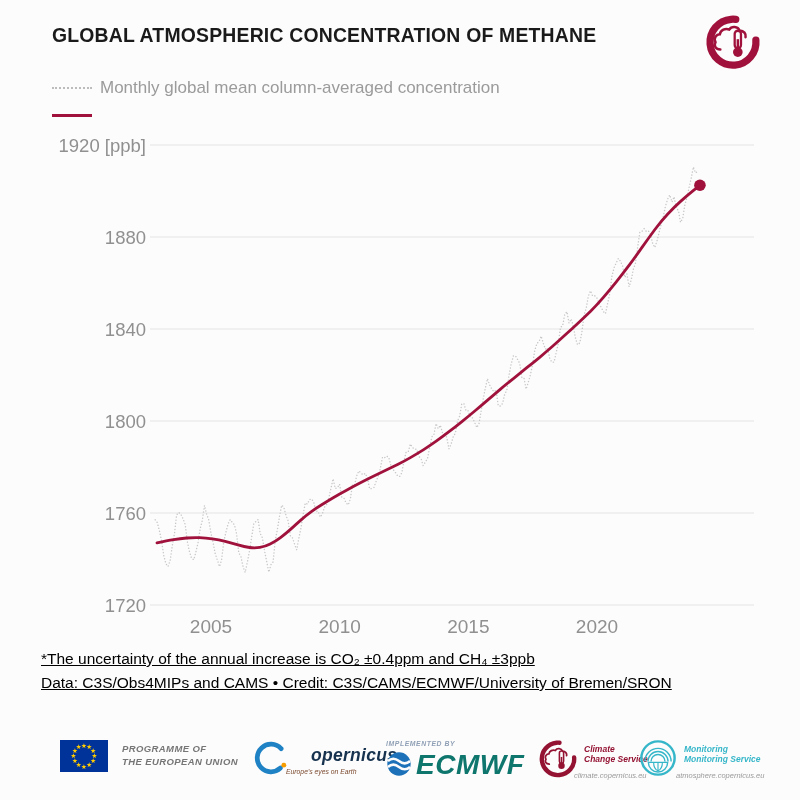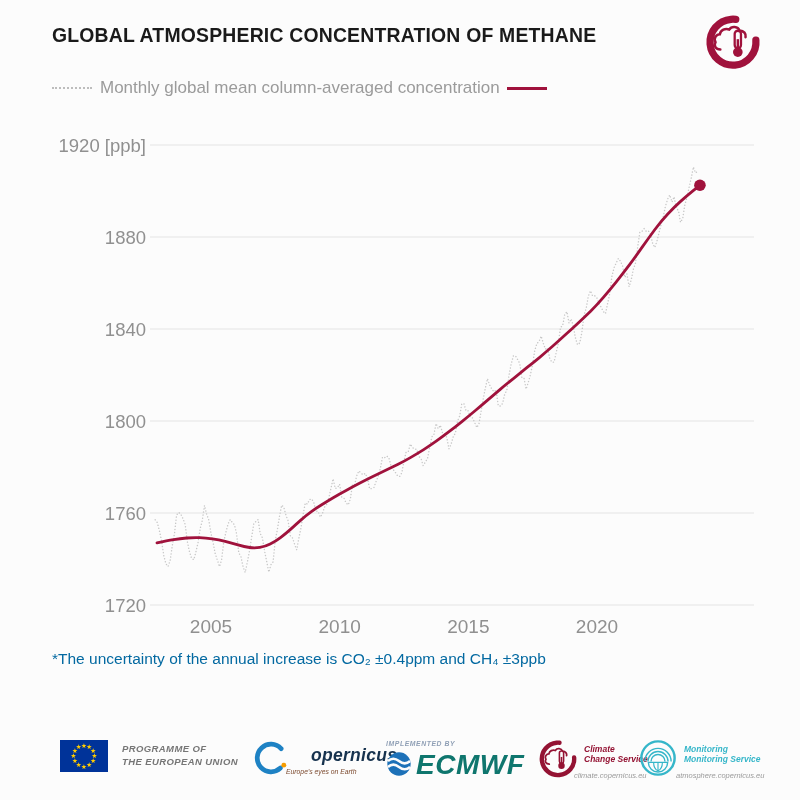--- a/index.html
+++ b/index.html
@@ -1,31 +1,31 @@
 <!DOCTYPE html>
 <html><head>
 <meta charset="utf-8">
 <style>
   html,body{margin:0;padding:0;background:#fff;}
   .canvas{position:relative;width:800px;height:800px;background:#FCFCFC;overflow:hidden;
           font-family:"Liberation Sans","DejaVu Sans",sans-serif;}
   .title{position:absolute;left:52px;top:24px;font-size:20px;font-weight:bold;color:#1A1A1A;
          letter-spacing:.2px;transform:scaleX(.97);transform-origin:left center;white-space:nowrap;}
-  .legend{position:absolute;left:52px;top:78px;display:flex;flex-direction:row;gap:7px;}
+  .legend{position:absolute;left:52px;top:78px;display:flex;flex-direction:column;gap:7px;}
   .legend-row{display:flex;align-items:center;gap:8px;height:20px;}
   .swatch{display:inline-block;width:40px;height:0;}
   .swatch.dotted{border-top:2px dotted #BDBDBD;}
   .swatch.solid{border-top:3px solid #A0123C;}
   .legend-label{font-size:17px;color:#9B9B9B;}
   .hero-logo{position:absolute;left:704px;top:12px;width:58px;height:58px;}
   .chart-svg{position:absolute;left:0;top:0;}
   .annotation{position:absolute;left:150px;top:157px;width:480px;text-align:center;
               font-size:21px;line-height:31px;color:#8F8F8F;}
   .annotation .acc{color:#A0123C;font-weight:bold;}
-  .footnote{position:absolute;left:52px;top:647px;font-size:15.5px;line-height:24px;color:#0369a1;}
+  .footnote{position:absolute;left:41px;top:647px;font-size:15.5px;line-height:24px;color:#000000;text-decoration:underline;}
   .logos{position:absolute;left:0;top:732px;width:800px;height:60px;font-style:italic;}
   .eu-flag{position:absolute;left:60px;top:8px;width:48px;height:32px;background:#003399;}
   .eu-star{position:absolute;color:#FFCC00;font-size:6.5px;line-height:6.5px;transform:translate(-50%,-50%);}
   .eu-label{position:absolute;left:122px;top:11px;font-size:9.5px;font-weight:bold;color:#767676;
             letter-spacing:.4px;line-height:12.5px;}
   .cop-swoosh{position:absolute;left:252px;top:7px;width:38px;height:38px;}
   .cop-word{position:absolute;left:284px;top:13px;font-size:17.5px;font-weight:bold;color:#16324E;letter-spacing:.3px;margin-left:27px;}
   .cop-tag{position:absolute;left:286px;top:36px;font-size:6.8px;color:#7C4A2F;}
   .impl-by{position:absolute;left:386px;top:8px;font-size:6.8px;font-weight:bold;color:#8F9FB5;letter-spacing:.6px;}
   .ecmwf-glyph{position:absolute;left:385px;top:18px;width:28px;height:28px;}
@@ -80,20 +80,21 @@
       <text x="468.33299999999997" y="633" text-anchor="middle" fill="#909090" font-size="19" font-family="&quot;Liberation Sans&quot;,&quot;DejaVu Sans&quot;,sans-serif">2015</text>
       <text x="596.9995" y="633" text-anchor="middle" fill="#909090" font-size="19" font-family="&quot;Liberation Sans&quot;,&quot;DejaVu Sans&quot;,sans-serif">2020</text>
       <path d="M155.2 519.8L157.3 522.6L159.4 530.7L161.6 541.0L163.7 555.2L165.9 563.7L168.0 566.5L170.2 560.2L172.3 545.6L174.5 533.4L176.6 515.0L178.7 512.4L180.9 514.4L183.0 518.7L185.2 524.4L187.3 541.5L189.5 551.6L191.6 558.3L193.8 559.8L195.9 552.0L198.0 542.8L200.2 528.5L202.3 520.3L204.5 505.4L206.6 513.9L208.8 520.1L210.9 532.9L213.1 542.7L215.2 553.5L217.3 559.8L219.5 566.6L221.6 559.6L223.8 541.7L225.9 532.1L228.1 523.8L230.2 519.6L232.4 522.5L234.5 524.9L236.6 534.0L238.8 552.9L240.9 556.4L243.1 566.8L245.2 572.4L247.4 562.1L249.5 550.7L251.7 536.8L253.8 523.6L255.9 521.5L258.1 519.5L260.2 533.4L262.4 537.8L264.5 550.6L266.7 561.5L268.8 572.1L271.0 564.6L273.1 561.9L275.2 540.7L277.4 529.3L279.5 516.3L281.7 505.2L283.8 507.3L286.0 515.4L288.1 520.7L290.3 535.6L292.4 537.7L294.5 544.0L296.7 549.8L298.8 538.5L301.0 527.8L303.1 514.5L305.3 503.0L307.4 504.1L309.6 499.5L311.7 499.0L313.8 502.3L316.0 511.1L318.1 511.3L320.3 517.1L322.4 513.7L324.6 507.0L326.7 504.4L328.9 497.7L331.0 488.2L333.1 478.8L335.3 488.5L337.4 487.7L339.6 484.2L341.7 497.0L343.9 497.8L346.0 502.9L348.2 504.9L350.3 499.4L352.4 484.9L354.6 484.9L356.7 475.8L358.9 470.9L361.0 473.1L363.2 474.8L365.3 473.4L367.5 478.1L369.6 488.9L371.7 488.5L373.9 487.5L376.0 481.7L378.2 476.2L380.3 468.6L382.5 457.1L384.6 457.7L386.8 456.0L388.9 457.9L391.0 465.7L393.2 469.5L395.3 472.3L397.5 475.7L399.6 476.6L401.8 472.8L403.9 461.6L406.1 452.1L408.2 451.7L410.3 444.0L412.5 447.5L414.6 449.2L416.8 449.3L418.9 456.4L421.1 458.6L423.2 465.6L425.4 461.9L427.5 458.5L429.6 447.8L431.8 436.9L433.9 434.6L436.1 423.6L438.2 428.7L440.4 425.2L442.5 432.7L444.7 433.9L446.8 437.5L448.9 448.8L451.1 444.1L453.2 436.8L455.4 433.1L457.5 421.1L459.7 416.0L461.8 403.7L464.0 403.7L466.1 411.0L468.2 410.8L470.4 417.5L472.5 417.9L474.7 422.5L476.8 427.6L479.0 423.7L481.1 411.3L483.3 398.5L485.4 387.8L487.5 378.6L489.7 385.0L491.8 389.0L494.0 391.8L496.1 390.2L498.3 405.8L500.4 406.1L502.6 403.4L504.7 394.3L506.8 390.3L509.0 375.3L511.1 364.3L513.3 356.0L515.4 355.7L517.6 359.5L519.7 363.2L521.9 377.6L524.0 378.1L526.1 389.1L528.3 382.5L530.4 374.7L532.6 364.4L534.7 350.7L536.9 343.4L539.0 341.6L541.2 336.1L543.3 343.3L545.4 349.1L547.6 347.9L549.7 358.3L551.9 362.2L554.0 362.1L556.2 352.6L558.3 343.5L560.5 327.2L562.6 325.9L564.7 314.6L566.9 311.6L569.0 323.1L571.2 318.9L573.3 326.5L575.5 338.1L577.6 344.8L579.8 342.9L581.9 332.1L584.0 315.1L586.2 308.4L588.3 296.2L590.5 290.8L592.6 296.0L594.8 295.8L596.9 297.9L599.1 303.4L601.2 307.4L603.3 311.5L605.5 313.6L607.6 303.6L609.8 293.1L611.9 276.3L614.1 267.5L616.2 263.0L618.4 258.4L620.5 261.2L622.6 266.1L624.8 277.3L626.9 273.9L629.1 286.7L631.2 279.8L633.4 269.1L635.5 263.1L637.7 246.8L639.8 232.4L641.9 231.6L644.1 228.6L646.2 231.3L648.4 230.8L650.5 234.4L652.7 243.5L654.8 247.5L657.0 241.0L659.1 232.5L661.2 224.1L663.4 216.0L665.5 205.8L667.7 199.0L669.8 194.9L672.0 202.1L674.1 196.8L676.3 208.4L678.4 210.3L680.5 222.3L682.7 218.5L684.8 204.9L687.0 197.2L689.1 187.3L691.3 177.8L693.4 167.0L695.6 172.9L697.7 171.2" fill="none" stroke="#C7C7C7" stroke-width="1.4" stroke-dasharray="0.1 3" stroke-linecap="round" stroke-linejoin="round"></path>
       <path d="M157.0 542.9Q167.3 540.6 173.7 539.6Q180.1 538.5 186.6 538.0Q193.0 537.4 199.4 537.6Q205.9 537.8 212.3 538.8Q218.7 539.7 225.2 541.3Q231.6 542.9 238.0 544.9Q244.5 546.8 249.6 547.5Q254.7 548.2 259.9 547.4Q265.0 546.6 270.2 544.0Q275.3 541.5 280.5 537.6Q285.6 533.7 290.8 529.1Q295.9 524.5 301.1 519.9Q306.2 515.3 311.4 511.6Q316.5 507.9 321.7 504.7Q326.8 501.5 333.2 497.7Q339.7 493.9 346.1 490.5Q352.5 487.0 359.0 483.6Q365.4 480.1 371.8 477.0Q378.3 473.9 384.7 470.8Q391.1 467.7 397.6 464.5Q404.0 461.3 410.4 457.6Q416.9 453.9 423.3 449.9Q429.7 445.8 436.2 441.2Q442.6 436.6 449.0 431.7Q455.5 426.8 461.9 421.6Q468.3 416.4 474.8 411.0Q481.2 405.6 487.6 400.1Q494.1 394.6 500.5 389.1Q506.9 383.7 513.4 378.6Q519.8 373.4 526.2 368.2Q532.7 363.0 539.1 357.8Q545.5 352.5 552.0 346.8Q558.4 341.2 564.8 335.3Q571.3 329.5 577.7 323.5Q584.1 317.5 590.6 311.2Q597.0 304.9 603.4 297.4Q609.9 289.9 616.3 281.9Q622.7 273.8 629.2 265.2Q635.6 256.6 642.0 247.4Q648.5 238.2 654.9 229.5Q661.3 220.9 667.8 214.0Q674.2 207.1 680.6 201.4Q687.1 195.6 693.5 190.4L699.9 185.3" fill="none" stroke="#A0123C" stroke-width="2.8" stroke-linecap="round" stroke-linejoin="round"></path>
       <circle cx="699.9327000000001" cy="185.25000000000006" r="5.8" fill="#A0123C"></circle>
     </svg>
 
 
   <div class="footnote">
     <div>*The uncertainty of the annual increase is CO₂ ±0.4ppm and CH₄ ±3ppb</div>
+    <div>Data: C3S/Obs4MIPs and CAMS • Credit: C3S/CAMS/ECMWF/University of Bremen/SRON</div>
   </div>
 
   <div class="logos">
 
     <div class="eu-flag" id="eu-flag">
         <span class="eu-star" style="left: 24px; top: 5.5px;">★</span>
         <span class="eu-star" style="left: 29.25px; top: 6.90673px;">★</span>
         <span class="eu-star" style="left: 33.0933px; top: 10.75px;">★</span>
         <span class="eu-star" style="left: 34.5px; top: 16px;">★</span>
         <span class="eu-star" style="left: 33.0933px; top: 21.25px;">★</span>

